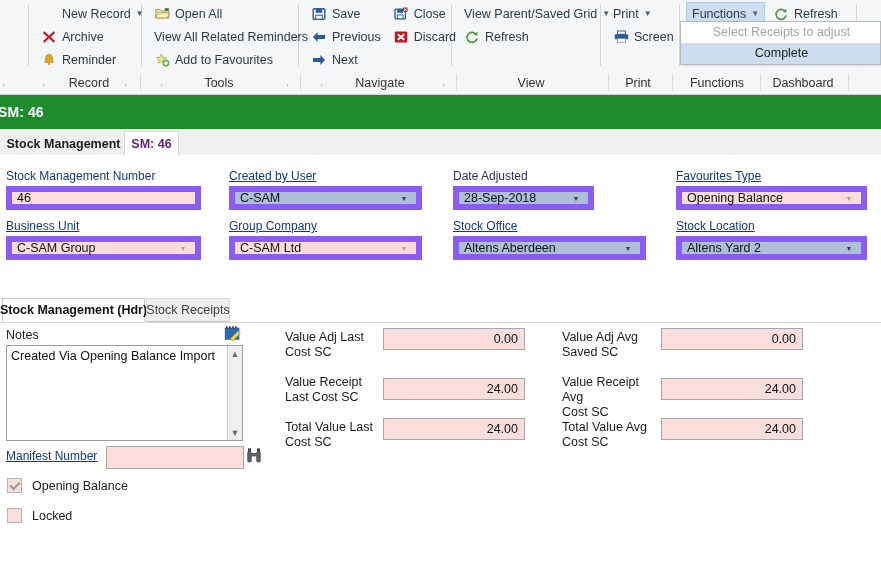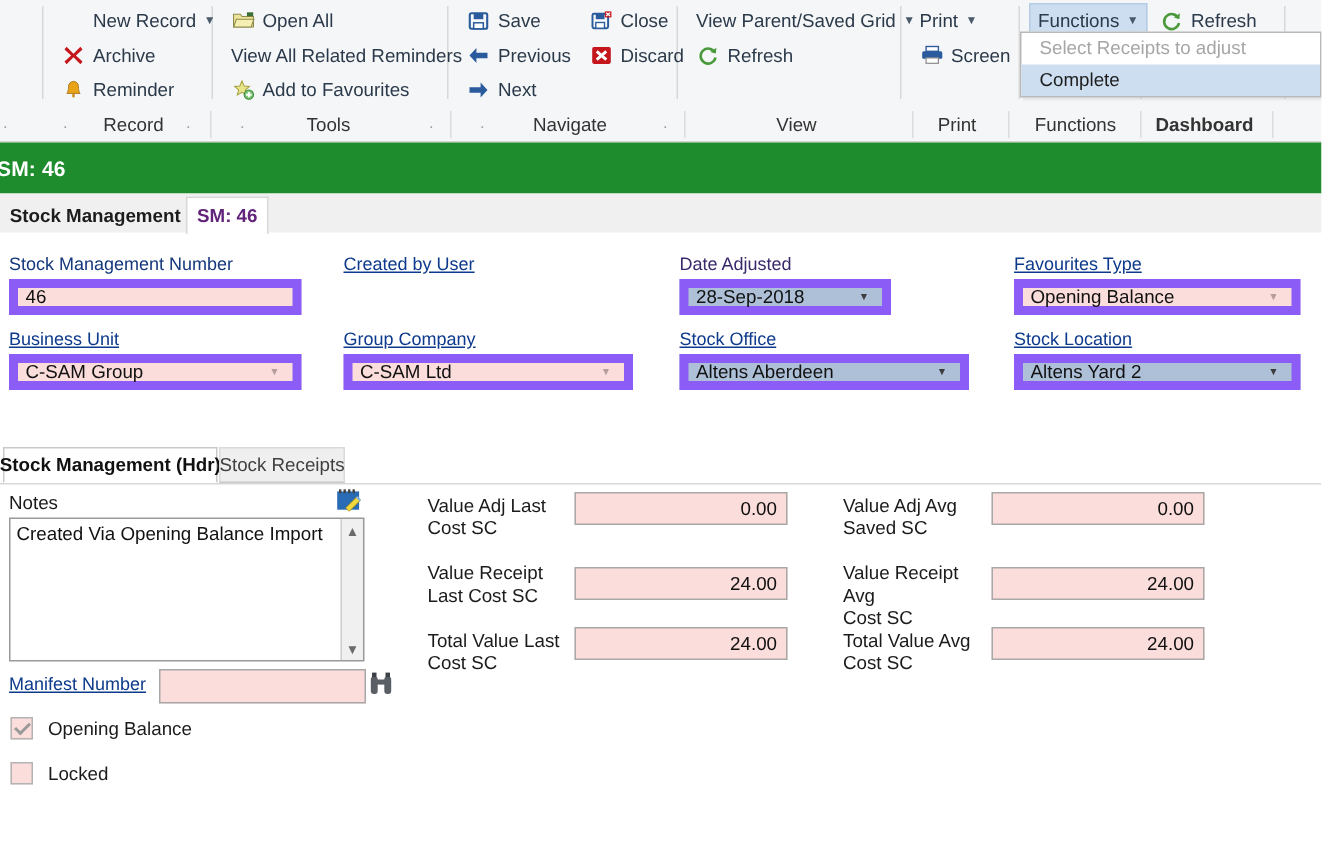--- a/index.html
+++ b/index.html
@@ -88,20 +88,21 @@
     width: 201px;
     background: #ffffff;
     border: 1px solid #b9b9b9;
     box-shadow: 1px 1px 2px rgba(0,0,0,0.12);
     z-index: 40;
   }
   .dd-item {
     height: 21px; line-height: 21px;
     padding: 0 10px 0 12px;
     font-size: 12.5px;
+    text-align: center;
     white-space: nowrap;
     color: #222;
   }
   .dd-item.disabled { color: #a6a6a6; }
   .dd-item.highlight { background: #cddef0; color: #1d1d1d; }
 
   
   .titlebar {
     position: absolute; left: 0; top: 95px; width: 881px; height: 34px;
     background: #1e8c2d;
@@ -507,21 +508,21 @@
       <span class="dotted-mark" style="left:320px;">.</span>
       <span class="grp-label" style="left:348px; width:64px;">Navigate</span>
       <span class="dotted-mark" style="left:442px;">.</span>
       <span class="grp-divider" style="left:456px;"></span>
       <span class="grp-label" style="left:500px; width:62px;">View</span>
       <span class="grp-divider" style="left:608px;"></span>
       <span class="grp-label" style="left:612px; width:52px;">Print</span>
       <span class="grp-divider" style="left:672px;"></span>
       <span class="grp-label" style="left:680px; width:74px;">Functions</span>
       <span class="grp-divider" style="left:760px;"></span>
-      <span class="grp-label" style="left:764px; width:78px;font-weight:bold;">Dashboard</span>
+      <span class="grp-label" style="left:764px; width:78px;">Dashboard</span>
       <span class="grp-divider" style="left:848px;"></span>
     </div>
 
     <div class="dropdown">
       <div class="dd-item disabled">Select Receipts to adjust</div>
       <div class="dd-item highlight">Complete</div>
     </div>
   </div>
 
   <div class="titlebar">
@@ -541,20 +542,24 @@
 
     <div class="fld" style="left:6px; top:13px; width:195px;">
       <span class="fld-label navy" style="text-decoration:none;">Stock Management Number</span>
       <div class="inp" style="width:195px;">
         <span class="val">46</span>
       </div>
     </div>
 
     <div class="fld" style="left:229px; top:13px; width:193px;">
       <span class="fld-label">Created by User</span>
+      <div class="inp blue" style="width:193px;">
+        <span class="val">C-SAM</span>
+        <span class="arrow dark">▼</span>
+      </div>
     </div>
 
     <div class="fld" style="left:453px; top:13px; width:141px;">
       <span class="fld-label plain">Date Adjusted</span>
       <div class="inp blue" style="width:141px;">
         <span class="val">28-Sep-2018</span>
         <span class="arrow dark">▼</span>
       </div>
     </div>
 

